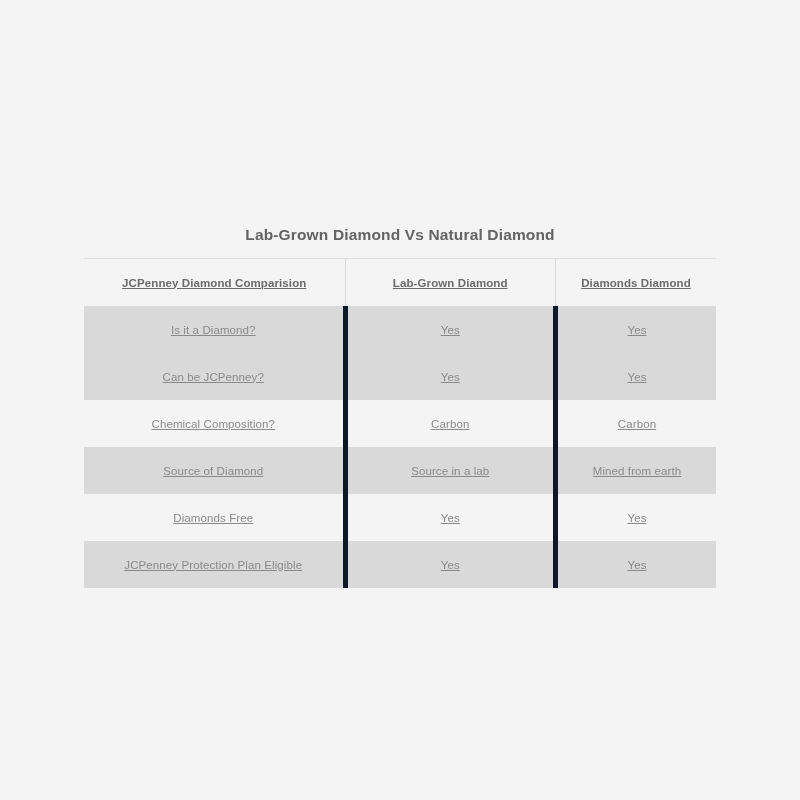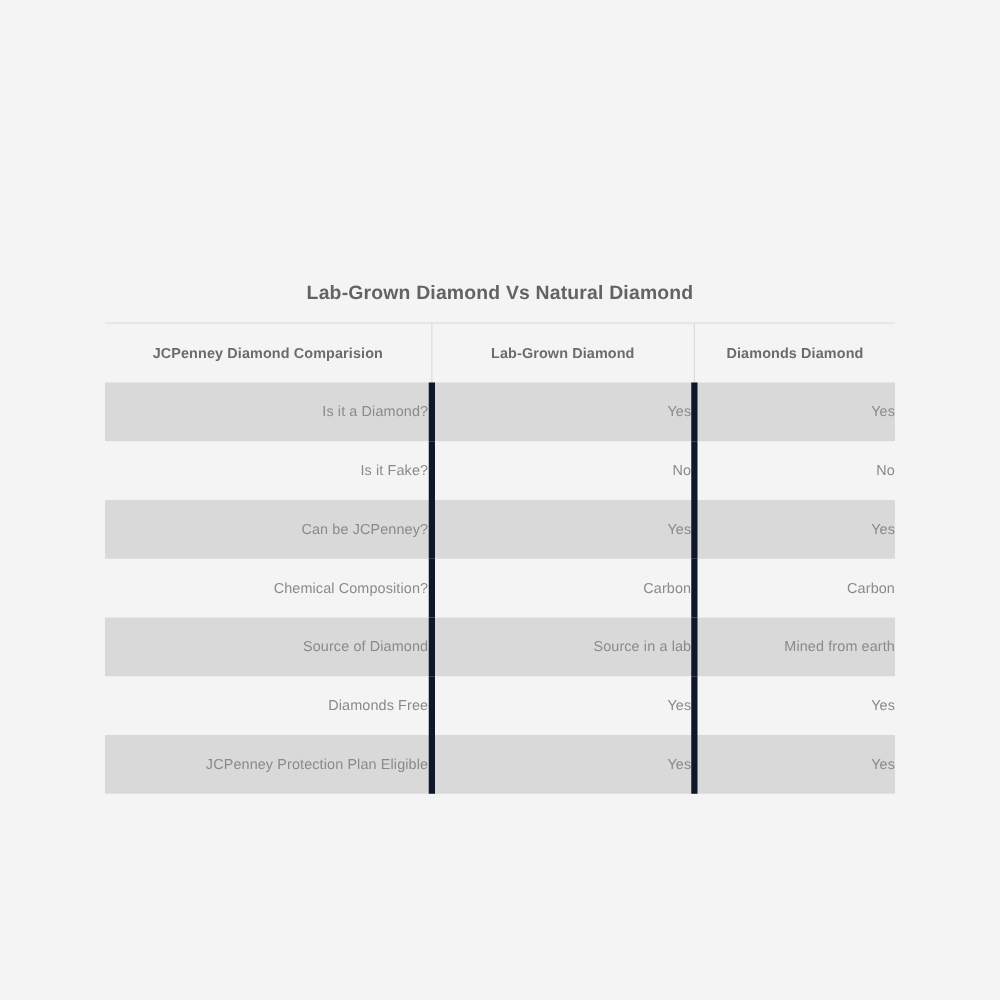--- a/index.html
+++ b/index.html
@@ -45,37 +45,37 @@
   table.compare col.c1 { width: 41.3%; }
   table.compare col.c2 { width: 33.3%; }
   table.compare col.c3 { width: 25.4%; }
 
   table.compare th,
   table.compare td {
     text-align: center;
     font-weight: normal;
     padding: 0;
     vertical-align: middle;
+    text-decoration: underline;
   }
   table.compare thead th {
     height: 47px;
     font-size: 11.5px;
     font-weight: bold;
     color: #6b6b6b;
     letter-spacing: 0.1px;
   }
   table.compare thead th.sep-left {
     border-left: 1px solid #dcdcdc;
   }
   table.compare tbody td {
     height: 47px;
     font-size: 11.5px;
     color: #8a8a8a;
     letter-spacing: 0.1px;
-    text-align: right;
   }
   table.compare tbody tr.shaded td {
     background: #d9d9d9;
   }
   table.compare tbody tr td.sep-left {
     border-left: 5px solid #0f172a;
   }
   
 </style>
 </head>
@@ -98,25 +98,20 @@
           <th class="sep-left">Lab-Grown Diamond</th>
           <th class="sep-left">Diamonds Diamond</th>
         </tr>
       </thead>
       <tbody>
         <tr class="shaded">
           <td>Is it a Diamond?</td>
           <td class="sep-left">Yes</td>
           <td class="sep-left">Yes</td>
         </tr>
-        <tr>
-          <td>Is it Fake?</td>
-          <td class="sep-left">No</td>
-          <td class="sep-left">No</td>
-        </tr>
         <tr class="shaded">
           <td>Can be JCPenney?</td>
           <td class="sep-left">Yes</td>
           <td class="sep-left">Yes</td>
         </tr>
         <tr>
           <td>Chemical Composition?</td>
           <td class="sep-left">Carbon</td>
           <td class="sep-left">Carbon</td>
         </tr>

